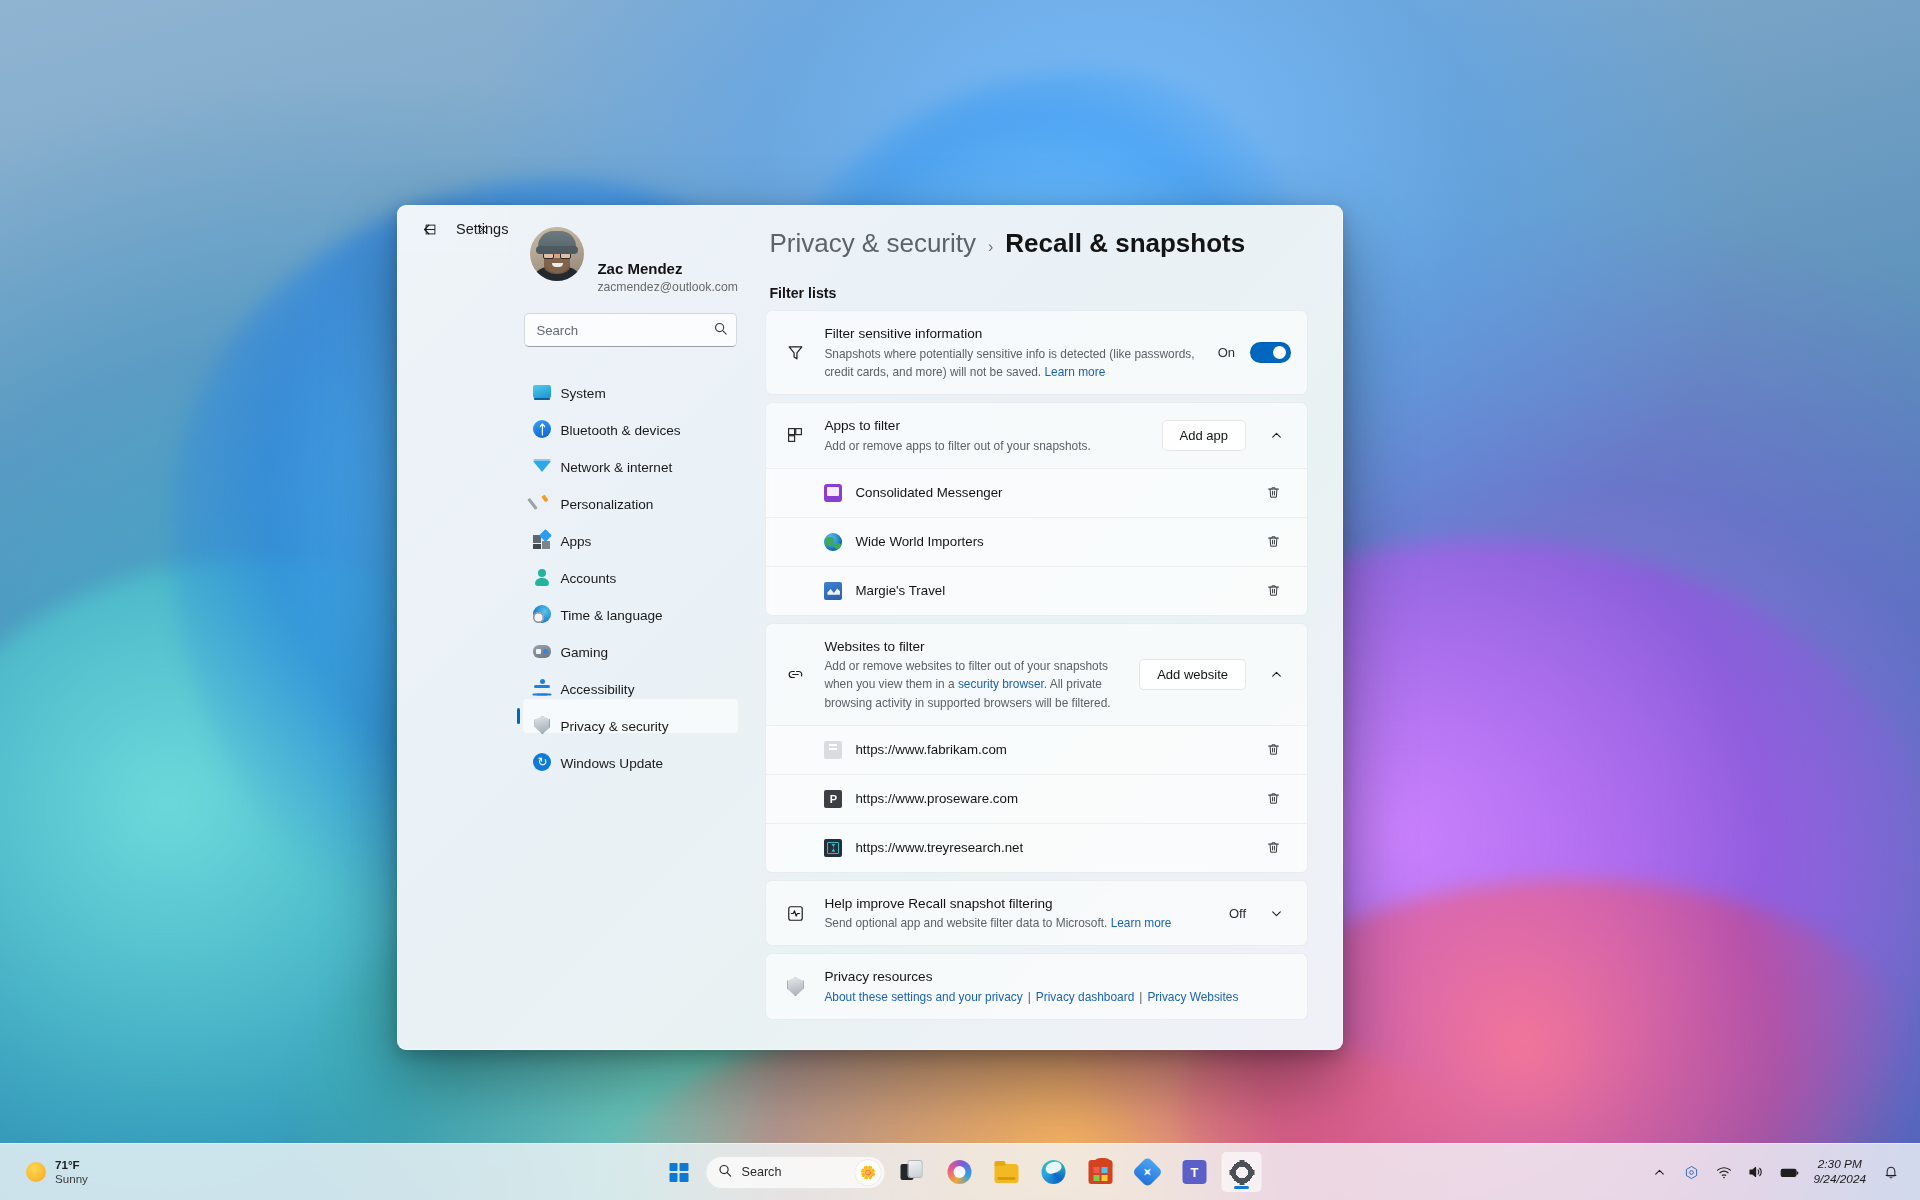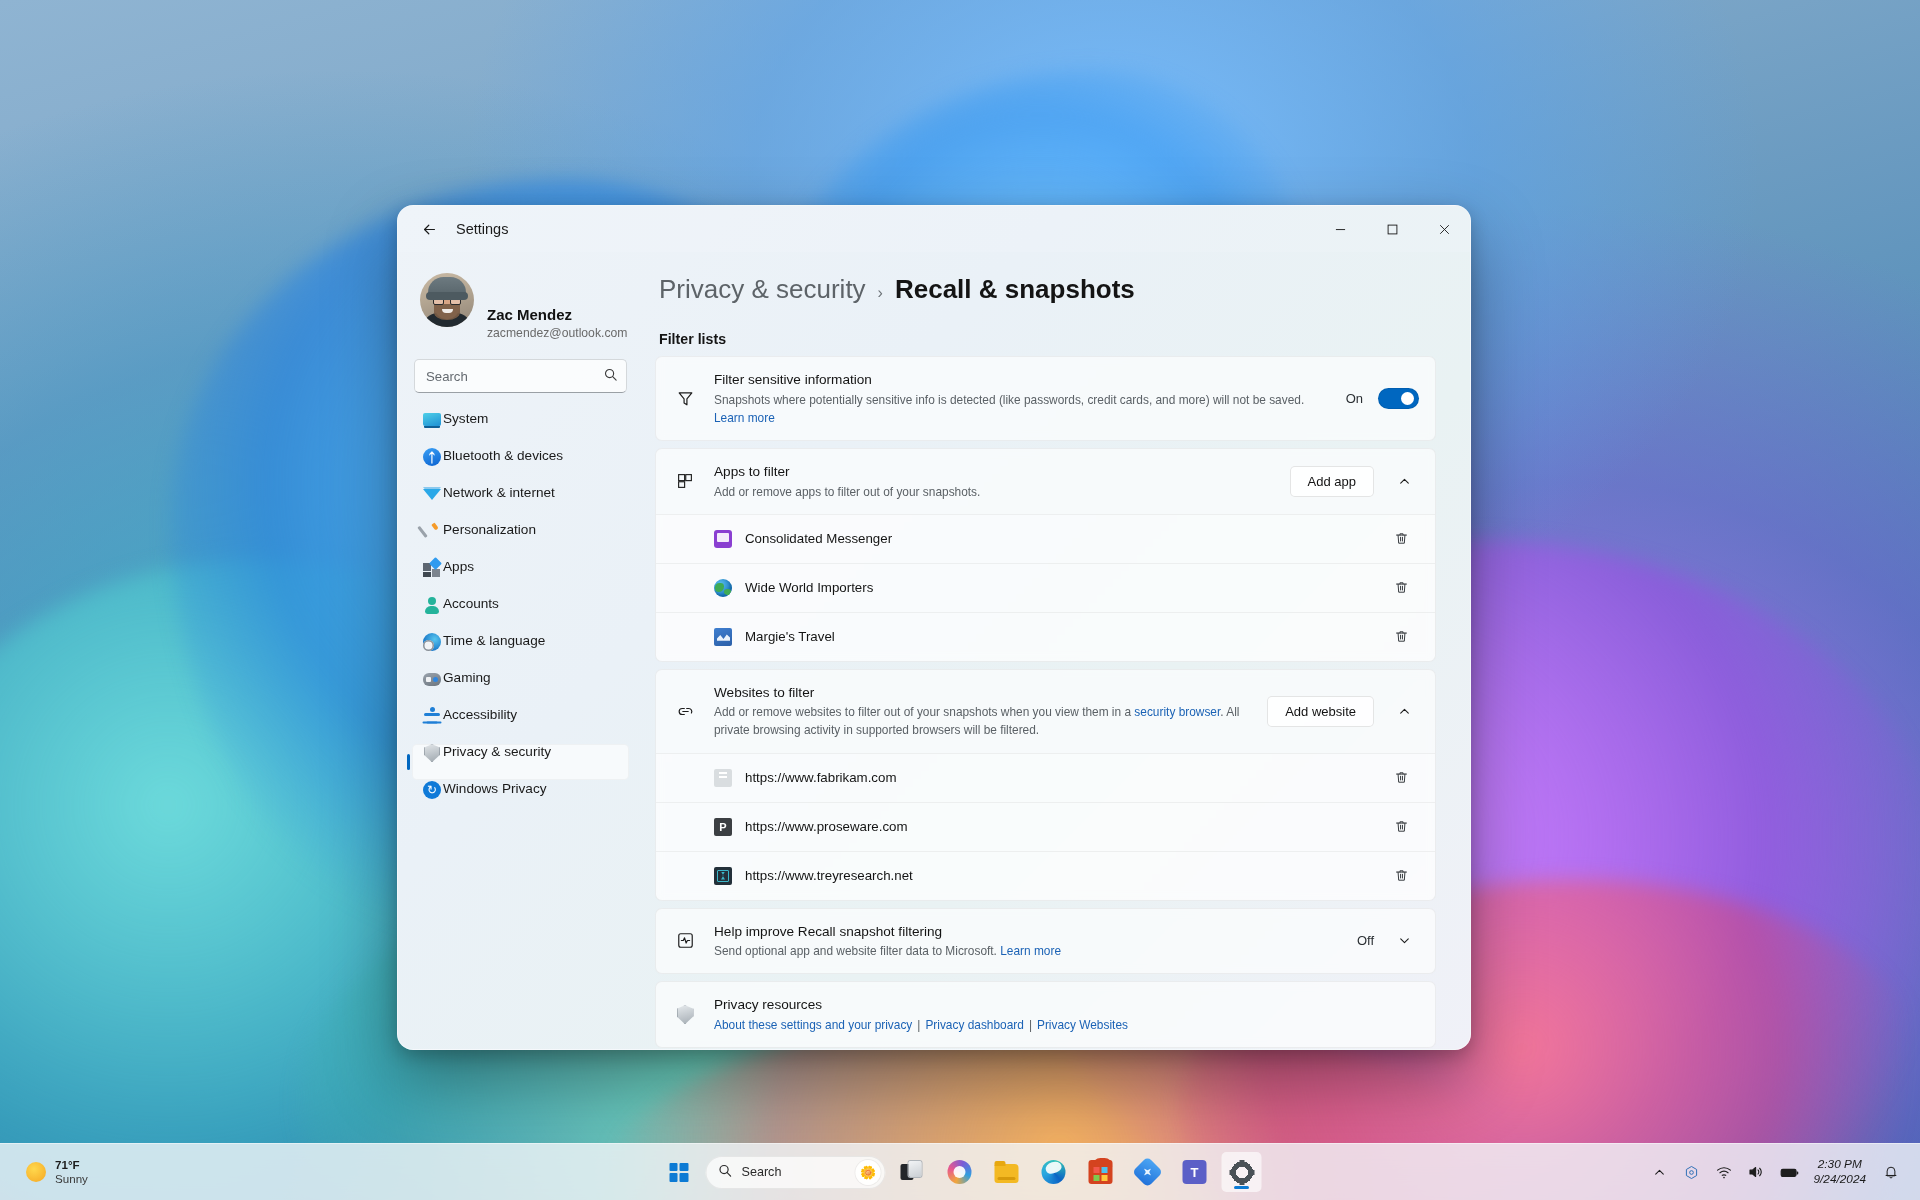--- a/index.html
+++ b/index.html
@@ -44,26 +44,26 @@
         background:radial-gradient(circle at 50% 35%, rgba(255,180,90,.9), rgba(235,110,110,.55) 50%, rgba(190,70,110,0) 80%);
         border-radius:50% 50% 45% 55% / 60% 60% 40% 40%; }
   #w7 { left:1180px; top:880px; width:760px; height:420px;
         background:radial-gradient(circle at 45% 40%, rgba(255,120,140,.85), rgba(215,70,120,.5) 52%, rgba(160,40,110,0) 80%);
         border-radius:52% 48% 55% 45% / 55% 50% 50% 45%; }
 
   
   #settings-window {
     position:absolute;
     left:397px; top:205px;
-    width:1074px; height:845px;
-    border-radius:16px;
+    width:946px; height:845px;
+    border-radius:9px;
     background:linear-gradient(135deg,#eef3f8 0%, #eaf1f7 35%, #e9f2f3 65%, #f0f1f8 100%);
     box-shadow:0 30px 70px rgba(0,0,0,.38), 0 6px 18px rgba(0,0,0,.22);
     overflow:hidden;
-    display:flex; flex-direction:column;
+    display:flex; 
     border:1px solid rgba(255,255,255,.45);
   }
   #titlebar {
     height:46px; flex:0 0 46px;
     display:flex; align-items:center;
     padding-left:14px;
     position:relative;
     background:rgba(245,249,252,.25);
   }
   #back-btn {
@@ -120,21 +120,21 @@
     padding:0 34px 0 11px;
     font-size:13.2px; font-family:"Liberation Sans", sans-serif;
     color:#1b1b1b;
     outline:none;
   }
   #search-input::placeholder { color:#646a70; }
   #search-icon-btn { position:absolute; right:9px; top:8px; color:#3b3b3b; }
 
   #nav { display:flex; flex-direction:column; gap:1px; }
   .nav-item {
-    display:flex; align-items:flex-start; gap:2px;
+    display:flex; align-items:flex-end; gap:9px;
     height:36px; padding:0 8px 0 11px;
     border-radius:5px; cursor:pointer; position:relative;
   }
   .nav-item.active { background:rgba(255,255,255,.62); box-shadow:inset 0 0 0 1px rgba(0,0,0,.035); }
   .nav-item.active:before {
     content:""; position:absolute; left:-5px; top:50%; transform:translateY(-50%);
     width:3px; height:16px; border-radius:2px; background:#0067c0;
   }
   .nav-ico { width:18px; height:18px; flex:0 0 18px; position:relative; }
   .nav-label { font-size:13.6px; color:#1a1a1a; white-space:nowrap; }
@@ -466,21 +466,21 @@
         <div class="nav-item active">
           <span class="nav-ico">
               <span class="ico-priv" style="display:block"></span>
             </span>
           <span class="nav-label">Privacy &amp; security</span>
         </div>
         <div class="nav-item">
           <span class="nav-ico">
               <span class="ico-update">↻</span>
             </span>
-          <span class="nav-label">Windows Privacy</span>
+          <span class="nav-label">Windows Update</span>
         </div>
       </div>
     </div>
 
     <div id="main">
 
       <div id="breadcrumb">
         <span id="crumb-parent">Privacy &amp; security</span>
         <span id="crumb-sep">›</span>
         <span id="crumb-current">Recall &amp; snapshots</span>

